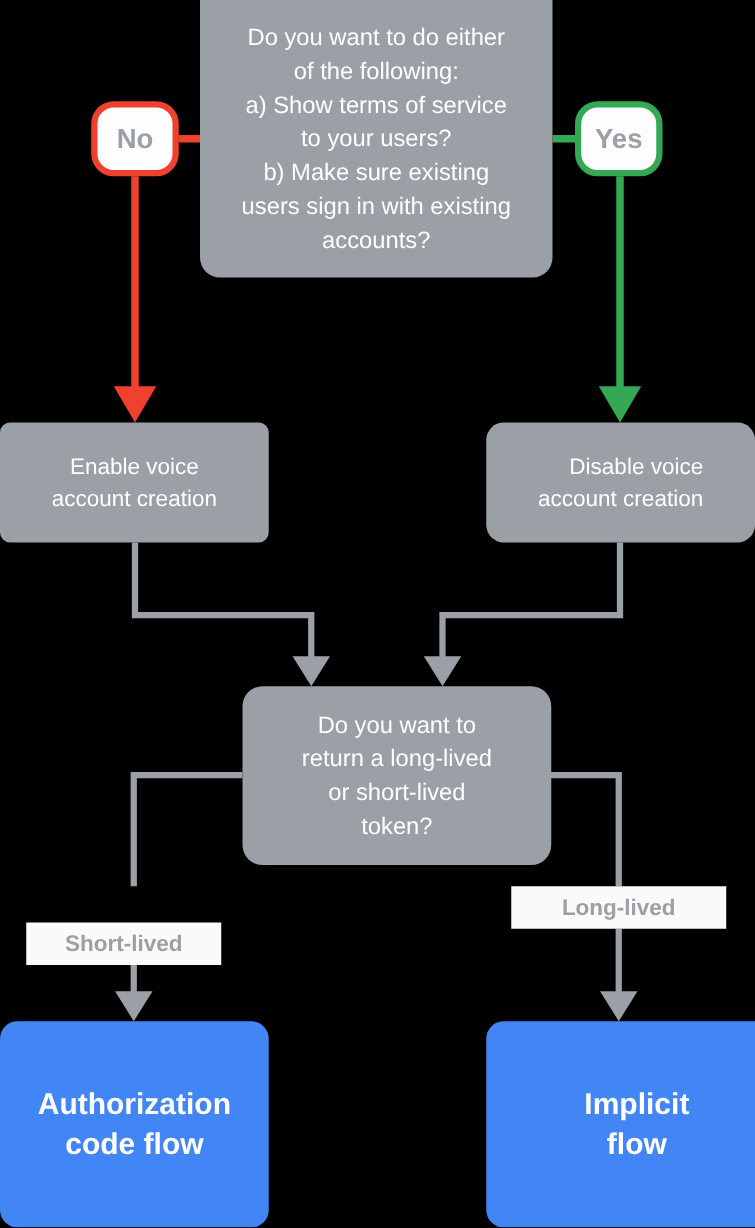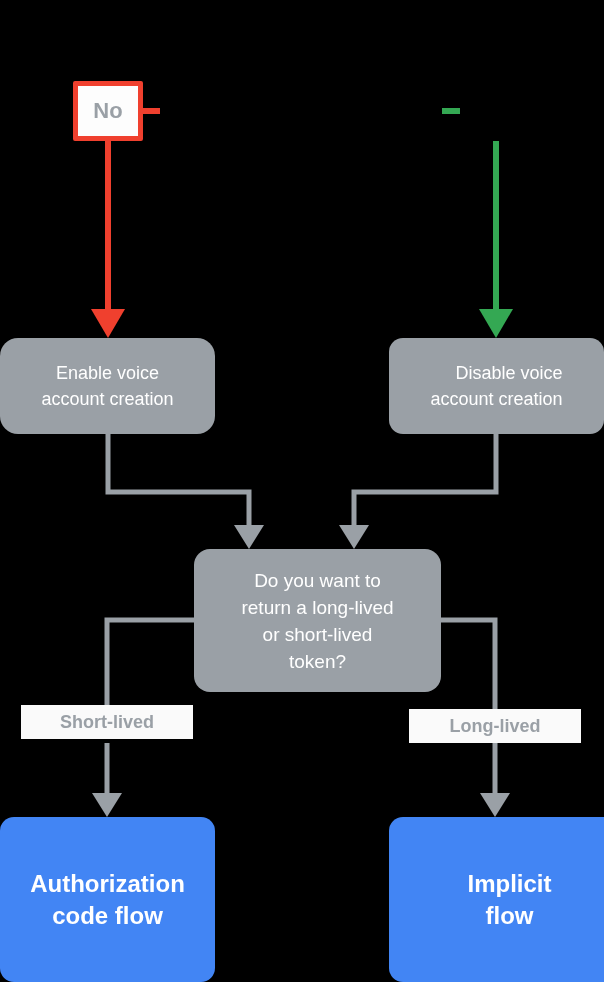--- a/index.html
+++ b/index.html
@@ -57,39 +57,39 @@
   .action-box {
     font-size: 18px;
     line-height: 26px;
   }
 
   .action-left {
     left: 0px;
     top: 338px;
     width: 215px;
     height: 96px;
-    border-radius: 18px;
+    border-radius: 8px;
   }
 
   .action-right {
     left: 389px;
     top: 338px;
     width: 215px;
     height: 96px;
     border-radius: 14px;
     text-align: right;
   }
 
   
   .pill {
     position: absolute;
     box-sizing: border-box;
     width: 70px;
     height: 60px;
-    border-radius: 2px;
+    border-radius: 18px;
     background: #fdfdfd;
     display: flex;
     align-items: center;
     justify-content: center;
     font-size: 22px;
     font-weight: bold;
     color: #9aa0a6;
     z-index: 5;
   }
   .pill-no {
@@ -110,21 +110,21 @@
     background: #fafafa;
     color: #9aa0a6;
     font-size: 18px;
     font-weight: bold;
     display: flex;
     align-items: center;
     justify-content: center;
     height: 34px;
     z-index: 6;
   }
-  .label-short { left: 21px; top: 705px; width: 172px; }
+  .label-short { left: 21px; top: 738px; width: 156px; }
   .label-long  { left: 409px; top: 709px; width: 172px; }
 
   
   .flow-box {
     position: absolute;
     box-sizing: border-box;
     background: #4285f4;
     color: #ffffff;
     border-radius: 14px;
     display: flex;
@@ -173,23 +173,31 @@
 
     <polyline points="194,620 107,620 107,709" fill="none" stroke="#9aa0a6" stroke-width="5"></polyline>
     <line x1="107" y1="743" x2="107" y2="796" stroke="#9aa0a6" stroke-width="5"></line>
     <polygon points="92,793 122,793 107,817" fill="#9aa0a6"></polygon>
 
     <polyline points="408,620 495,620 495,709" fill="none" stroke="#9aa0a6" stroke-width="5"></polyline>
     <line x1="495" y1="743" x2="495" y2="796" stroke="#9aa0a6" stroke-width="5"></line>
     <polygon points="480,793 510,793 495,817" fill="#9aa0a6"></polygon>
   </svg>
 
+  <div class="node gray-box decision-top">Do you want to do either
+of the following:
+a) Show terms of service
+to your users?
+b) Make sure existing
+users sign in with existing
+accounts?</div>
 
   <div class="pill pill-no">No</div>
 
+  <div class="pill pill-yes">Yes</div>
 
   <div class="node gray-box action-box action-left">Enable voice
 account creation</div>
 
   <div class="node gray-box action-box action-right">Disable voice
 account creation</div>
 
   <div class="node gray-box decision-mid">Do you want to
 return a long-lived
 or short-lived

